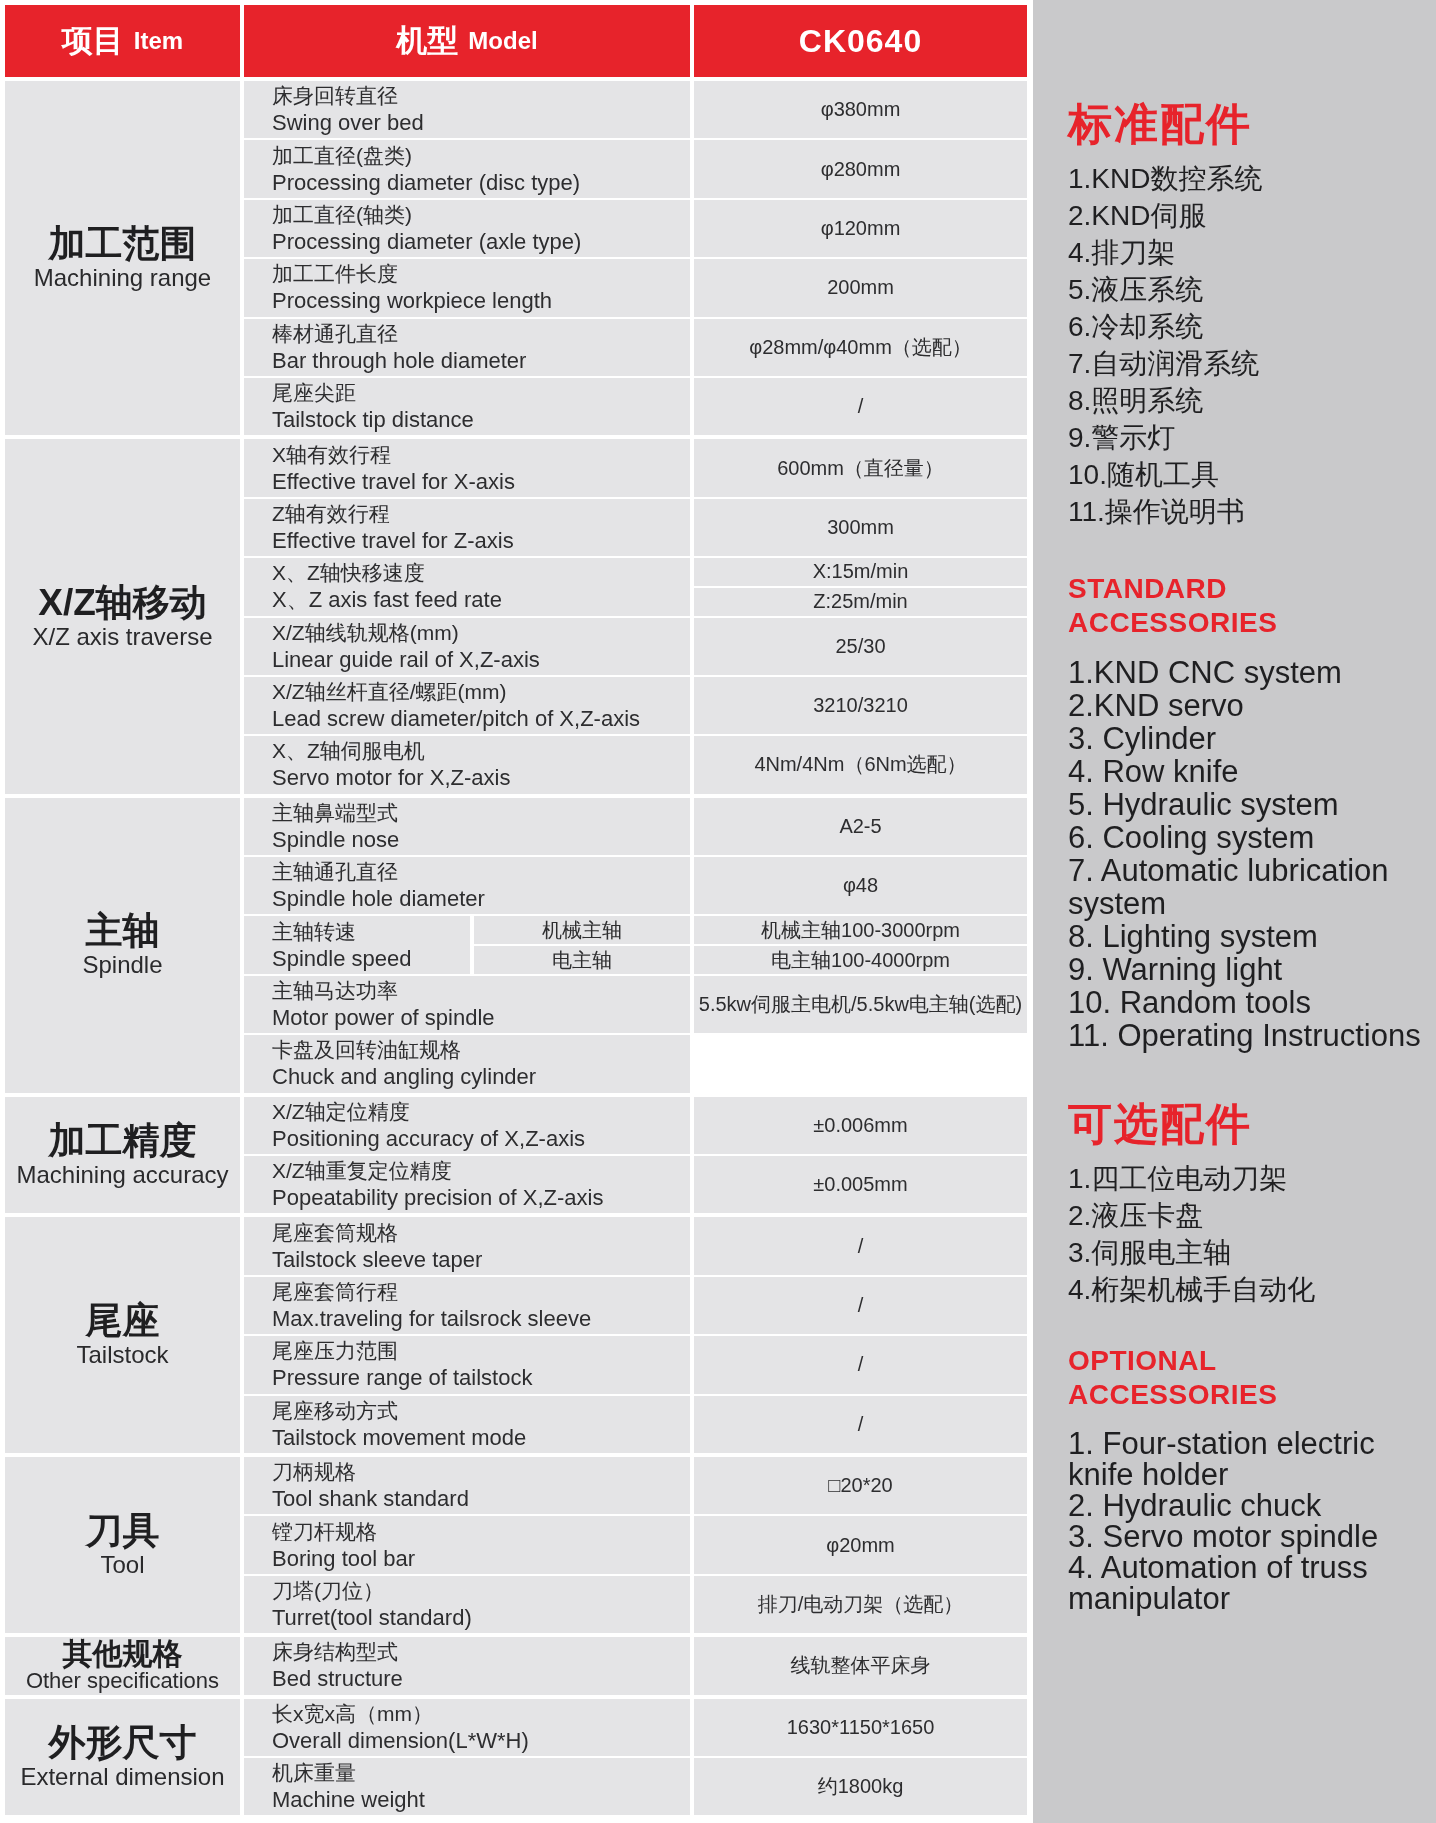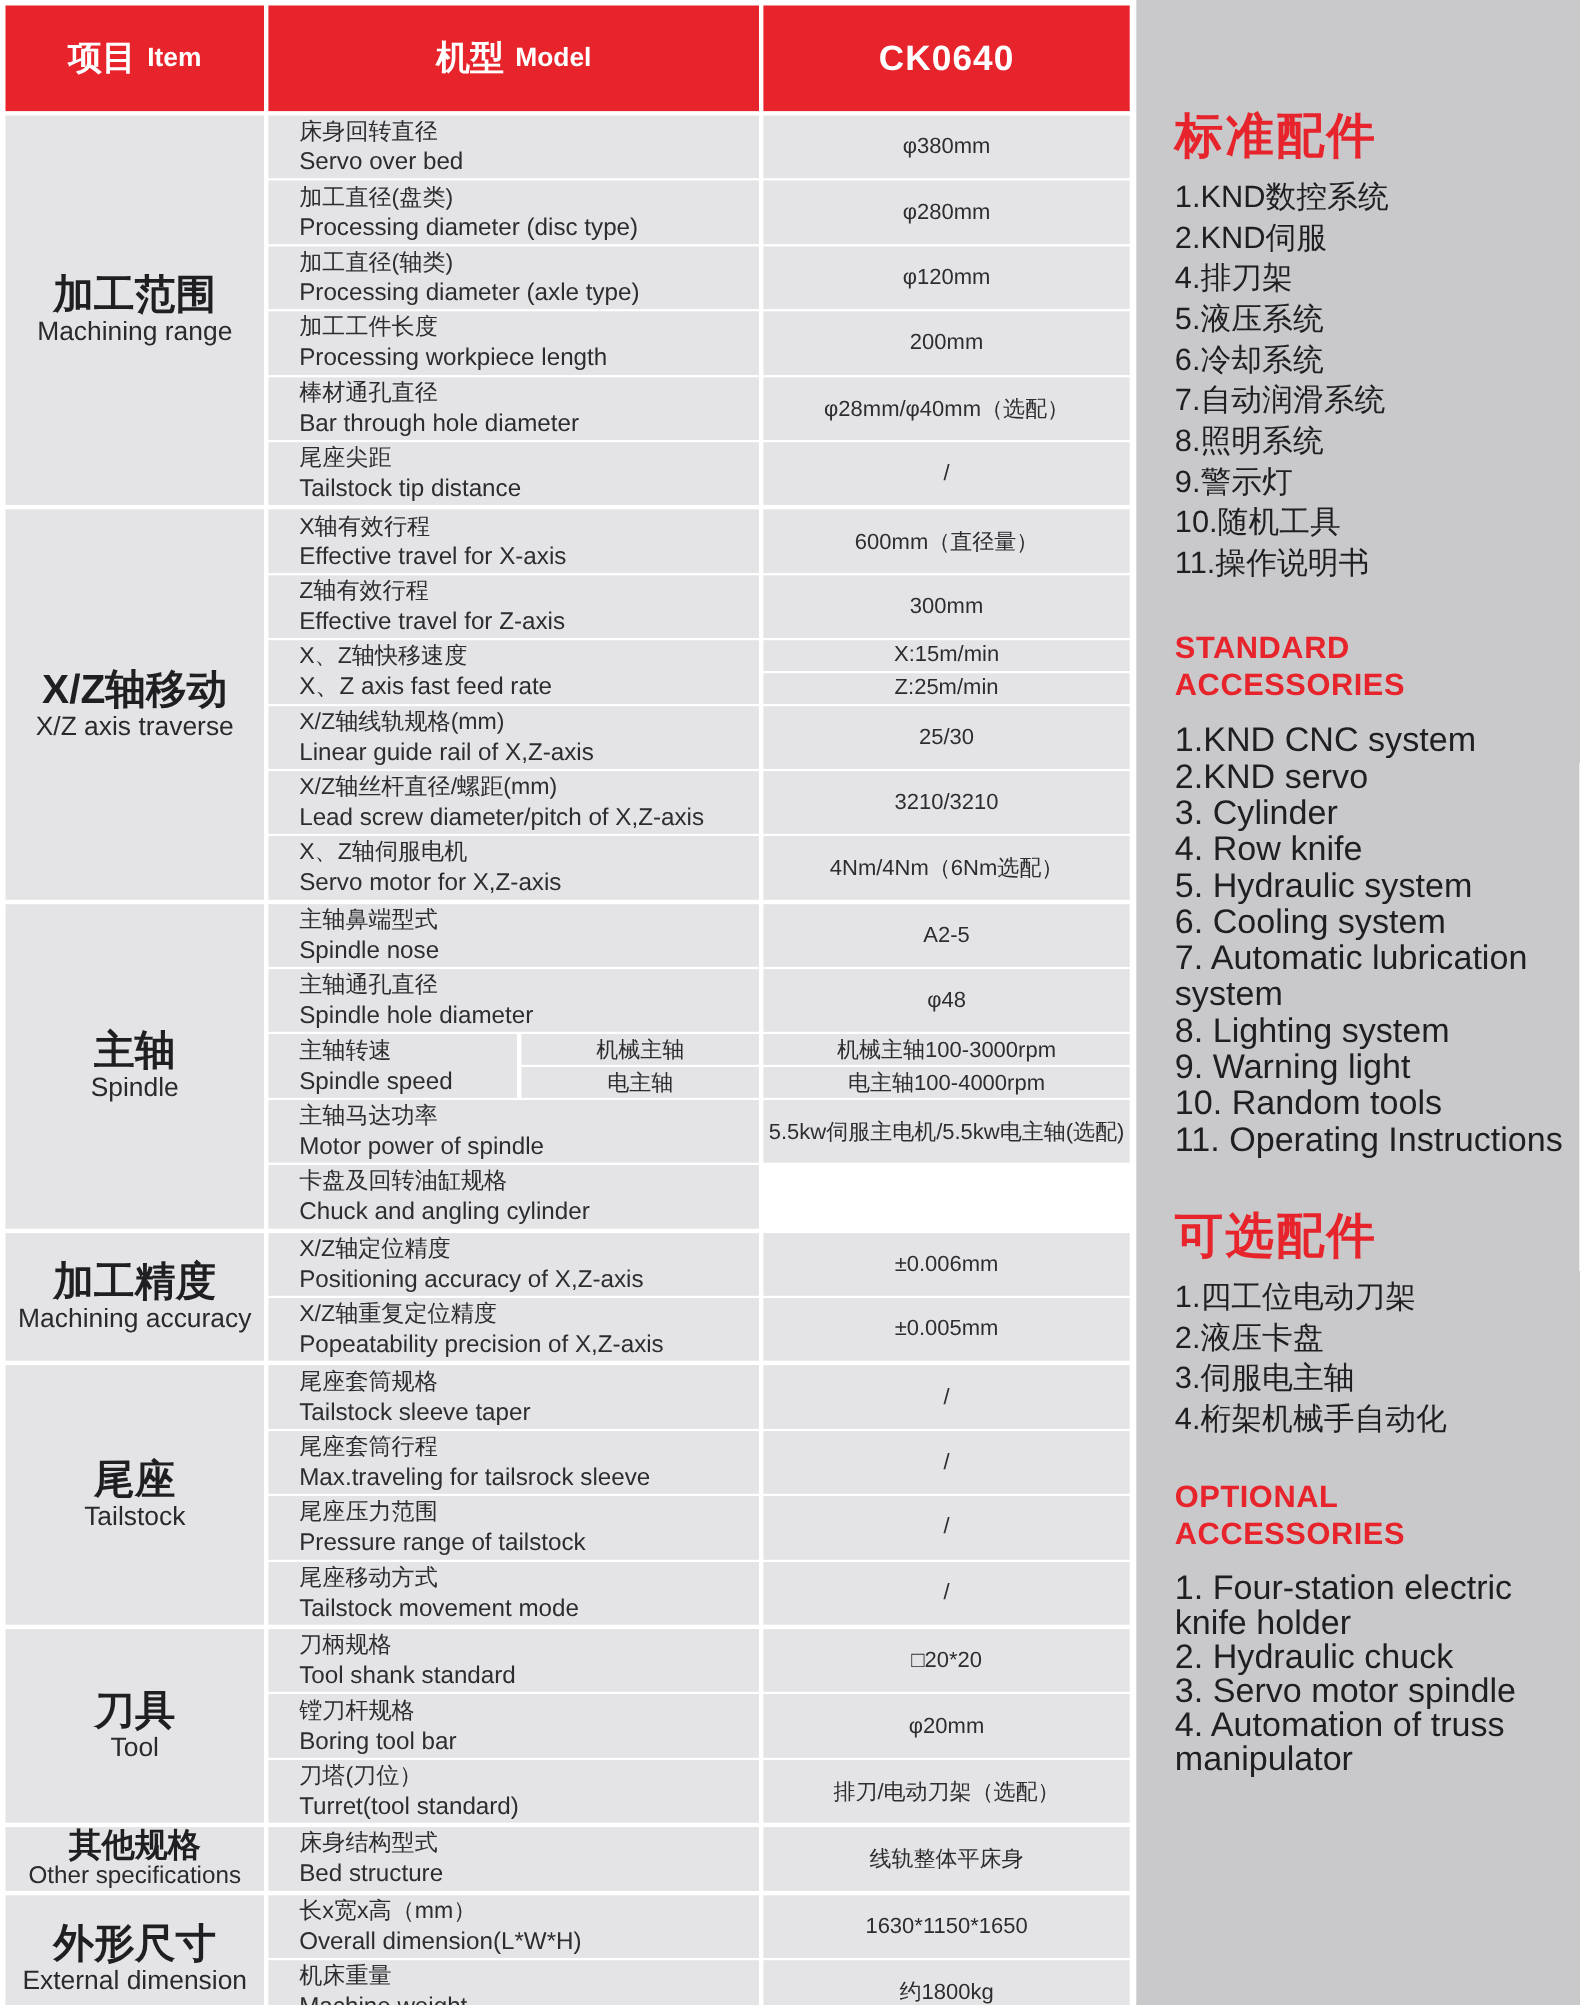--- a/index.html
+++ b/index.html
@@ -15,21 +15,21 @@
     width:1436px;height:1823px;background:#ffffff;
     font-family:"Liberation Sans","DejaVu Sans",sans-serif;
     color:var(--ink);overflow:hidden;
   }
   .page{position:relative;width:1436px;height:1823px;}
 
   
   .spec-table{position:absolute;left:5px;top:5px;width:1022px;}
   .thead{
     display:grid;grid-template-columns:235px 446px 333px;column-gap:4px;
-    height:96px;margin-bottom:4px;
+    height:72px;margin-bottom:4px;
   }
   .th{
     background:var(--red);color:#fff;display:flex;align-items:center;
     justify-content:center;gap:10px;
   }
   .th .zh{font-size:31px;font-weight:bold;}
   .th .en{font-size:24px;font-weight:bold;}
   .th-value{font-size:32px;font-weight:bold;letter-spacing:1px;}
 
   .group{
@@ -112,21 +112,21 @@
       <div class="th th-value">CK0640</div>
     </div>
     <div id="table-body">
         <div class="group" style="grid-template-rows: repeat(6, var(--rowh));">
           <div class="cell item-cell">
             <div class="item-zh">加工范围</div>
             <div class="item-en">Machining range</div>
           </div>
           <div class="cell label-cell">
             <div class="label-zh">床身回转直径</div>
-            <div class="label-en">Servo over bed</div>
+            <div class="label-en">Swing over bed</div>
           </div>
           <div class="cell value-cell">φ380mm</div>
           <div class="cell label-cell">
             <div class="label-zh">加工直径(盘类)</div>
             <div class="label-en">Processing diameter (disc type)</div>
           </div>
           <div class="cell value-cell">φ280mm</div>
           <div class="cell label-cell">
             <div class="label-zh">加工直径(轴类)</div>
             <div class="label-en">Processing diameter (axle type)</div>

